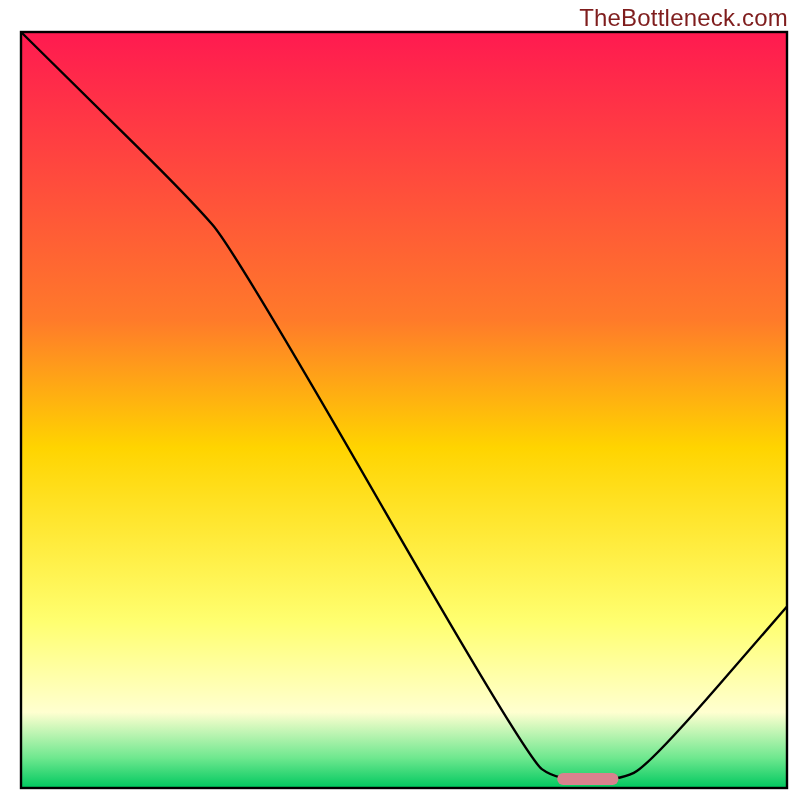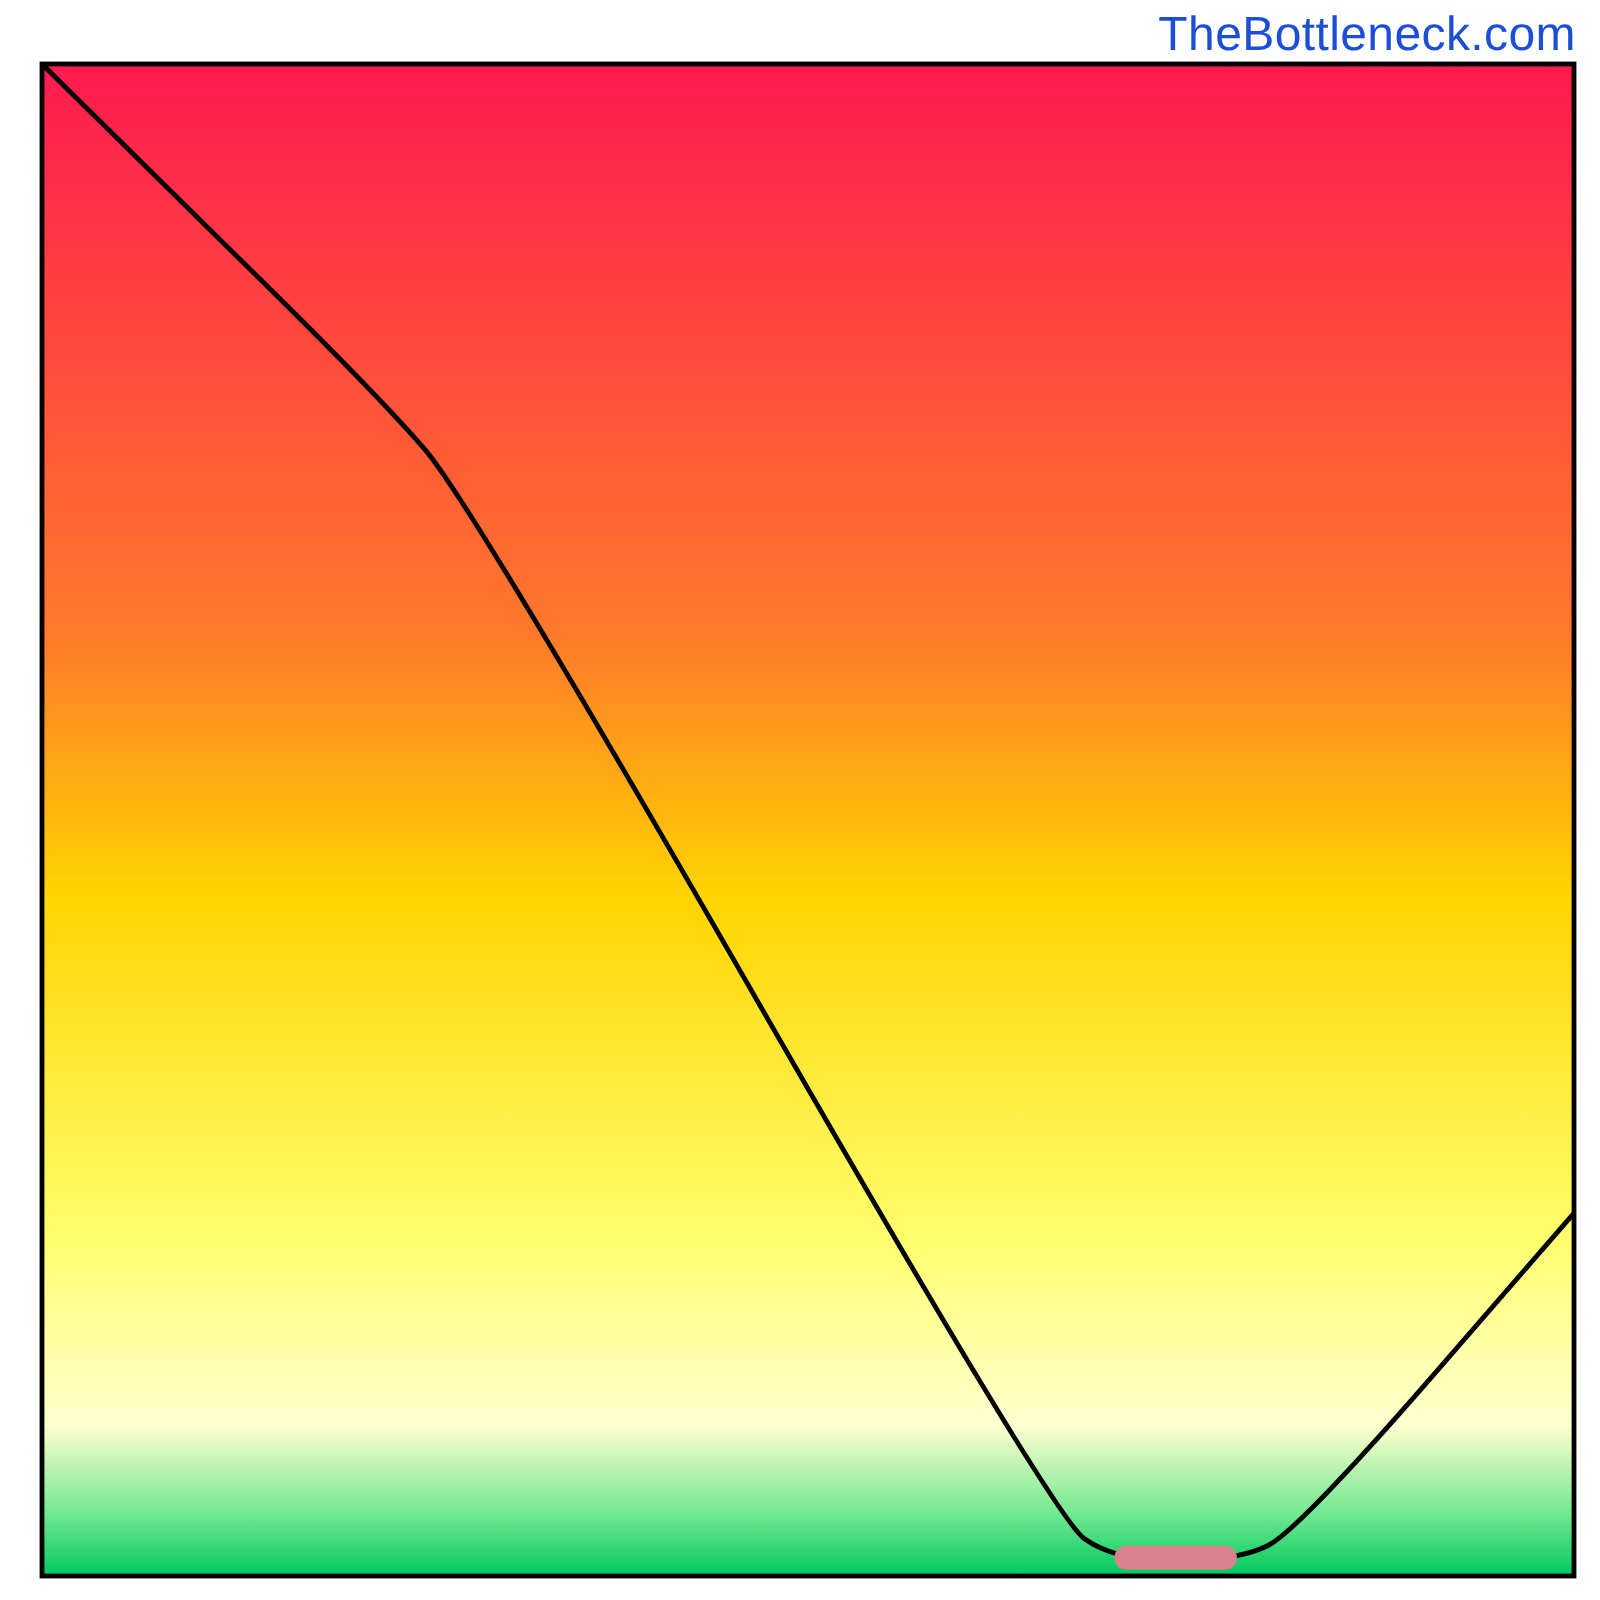--- a/index.html
+++ b/index.html
@@ -13,21 +13,21 @@
   }
   .wrap {
     position: relative;
     width: 800px;
     height: 800px;
   }
   .watermark {
     position: absolute;
     top: 4px;
     right: 12px;
-    color: #1d4ed8;
+    color: #7f1d1d;
     font-size: 24px;
     font-weight: 400;
     letter-spacing: 0.2px;
   }
   svg.plot {
     position: absolute;
     left: 0;
     top: 0;
   }
 </style>

